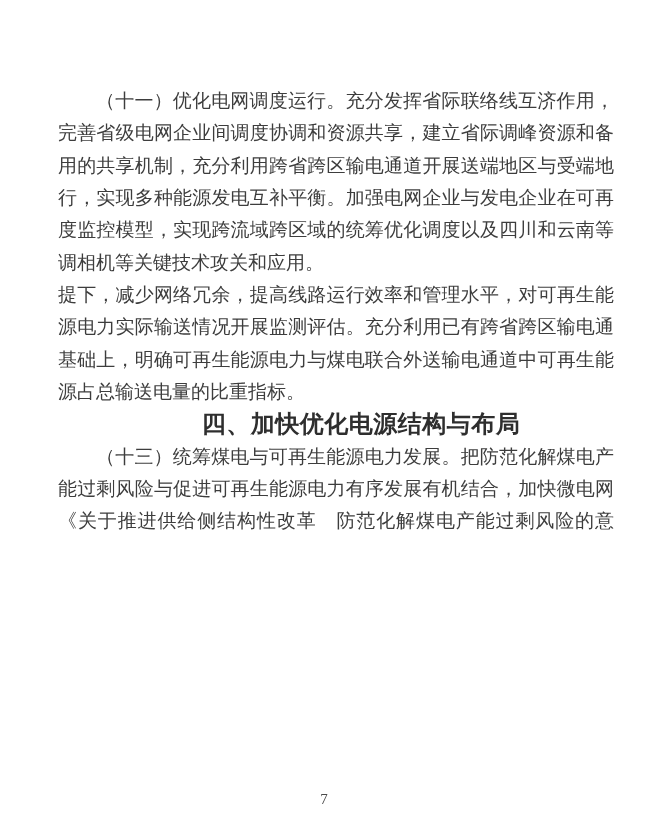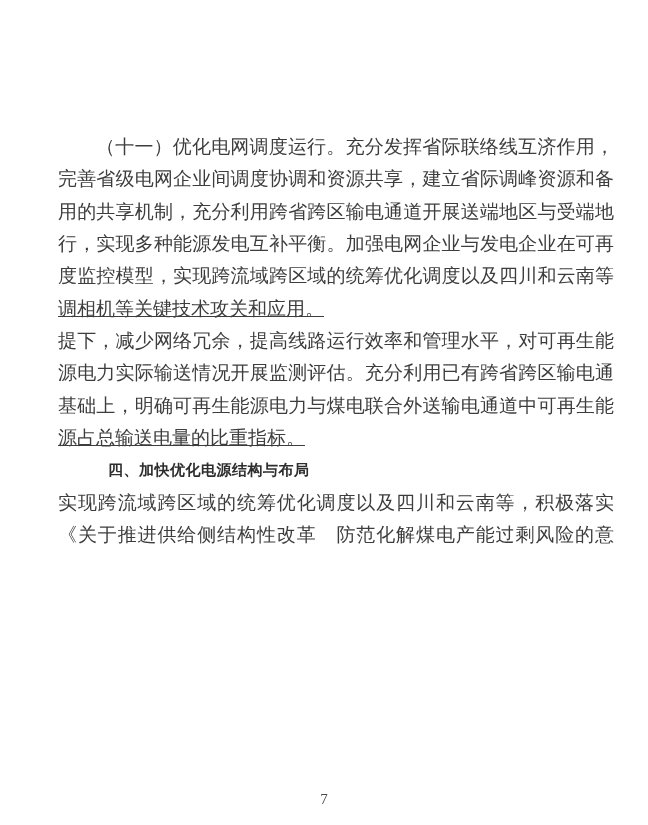--- a/index.html
+++ b/index.html
@@ -28,34 +28,32 @@
     height: 32.35px;
     overflow: hidden;
     white-space: nowrap;
     text-align: justify;
     text-align-last: justify;
     text-justify: inter-character;
     white-space: normal;
   }
   .tline.ind {
     text-indent: 38px;
-    margin-top: 46px;
   }
   .tline.noj {
     text-align: left;
     text-align-last: auto;
-    text-decoration: underline;
   }
   .tline.heading {
     font-family: "Liberation Sans", "DejaVu Sans", sans-serif;
     font-weight: bold;
-    font-size: 15px;
+    font-size: 24px;
     letter-spacing: 0.5px;
     color: #2e2e2e;
-    text-align: left;
+    text-align: center;
     text-align-last: auto;
     text-indent: 50px;
   }
   .pagenum {
     position: absolute;
     top: 791px;
     left: 0;
     width: 100%;
     text-align: center;
     font-size: 15px;
@@ -76,19 +74,20 @@
     <div class="tline">度监控模型，实现跨流域跨区域的统筹优化调度以及四川和云南等</div>
     <div class="tline noj">调相机等关键技术攻关和应用。</div>
 
     <div class="tline">提下，减少网络冗余，提高线路运行效率和管理水平，对可再生能</div>
     <div class="tline">源电力实际输送情况开展监测评估。充分利用已有跨省跨区输电通</div>
     <div class="tline">基础上，明确可再生能源电力与煤电联合外送输电通道中可再生能</div>
     <div class="tline noj">源占总输送电量的比重指标。</div>
 
     <div class="tline heading">四、加快优化电源结构与布局</div>
 
-    <div class="tline">实现跨流域跨区域的统筹优化调度以及四川和云南等，积极落实</div>
+    <div class="tline ind">（十三）统筹煤电与可再生能源电力发展。把防范化解煤电产</div>
+    <div class="tline">能过剩风险与促进可再生能源电力有序发展有机结合，加快微电网</div>
     <div class="tline">《关于推进供给侧结构性改革　防范化解煤电产能过剩风险的意见》</div>
 
   </div>
 
   <div class="pagenum">7</div>
 </div>
 
 </body></html>

